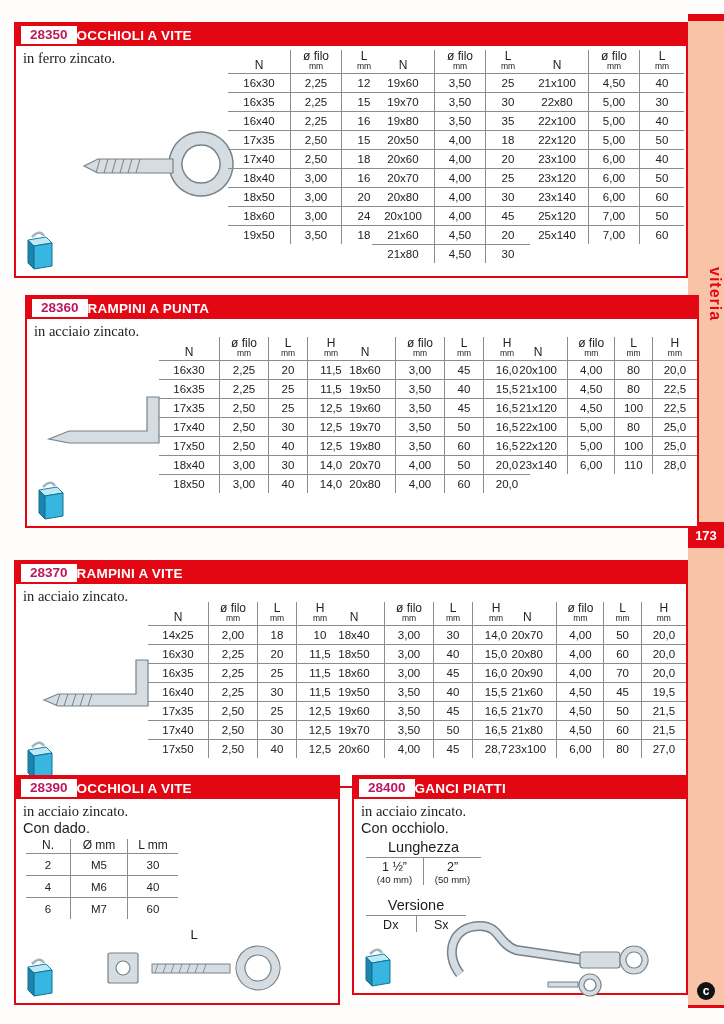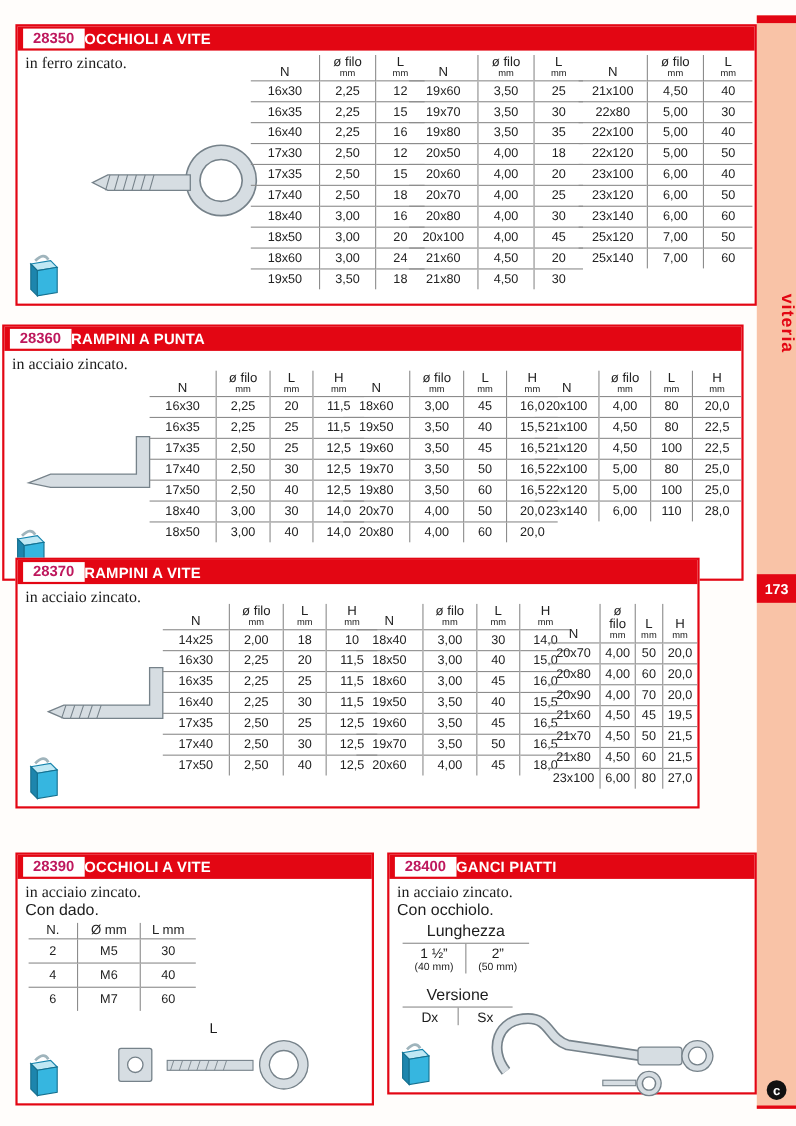--- a/index.html
+++ b/index.html
@@ -103,25 +103,20 @@
             <td>16x35</td>
             <td>2,25</td>
             <td>15</td>
           </tr>
           <tr>
             <td>16x40</td>
             <td>2,25</td>
             <td>16</td>
           </tr>
           <tr>
-            <td>17x30</td>
-            <td>2,50</td>
-            <td>12</td>
-          </tr>
-          <tr>
             <td>17x35</td>
             <td>2,50</td>
             <td>15</td>
           </tr>
           <tr>
             <td>17x40</td>
             <td>2,50</td>
             <td>18</td>
           </tr>
           <tr>
@@ -280,21 +275,21 @@
         </tbody>
       </table>
     <svg class="crate" viewBox="0 0 32 42">
       <path d="M8 9 q8 -8 12 -1" fill="none" stroke="#9fb4bc" stroke-width="2.5"></path>
       <polygon points="4,12 22,9 28,15 10,18" fill="#bfe8f4" stroke="#1584ad" stroke-width="1"></polygon>
       <polygon points="4,12 10,18 10,41 4,35" fill="#1d85ad" stroke="#15708f" stroke-width="1"></polygon>
       <polygon points="10,18 28,15 28,38 10,41" fill="#36b6e0" stroke="#15708f" stroke-width="1"></polygon>
     </svg>
   </section>
 
-  <section class="box" style="left:2px;top:295px;width:674px;height:233px">
+  <section class="box" style="left:25px;top:295px;width:674px;height:233px">
     <header class="bar">
       <span class="code">28360</span>
       <span class="title">RAMPINI A PUNTA</span>
     </header>
     <p class="tagline">in acciaio zincato.</p>
     <svg class="art" style="left:18px;top:92px" width="130" height="66" viewBox="0 0 130 66">
       <path fill="#d6dde2" stroke="#76828a" stroke-width="1.2" d="M4 50 L24 42 H102 V8 H114 V54 H24 Z"></path>
     </svg>
     <table class="spec cols4" style="left:132px;top:40px">
         <thead>
@@ -486,21 +481,21 @@
         </tbody>
       </table>
     <svg class="crate" viewBox="0 0 32 42">
       <path d="M8 9 q8 -8 12 -1" fill="none" stroke="#9fb4bc" stroke-width="2.5"></path>
       <polygon points="4,12 22,9 28,15 10,18" fill="#bfe8f4" stroke="#1584ad" stroke-width="1"></polygon>
       <polygon points="4,12 10,18 10,41 4,35" fill="#1d85ad" stroke="#15708f" stroke-width="1"></polygon>
       <polygon points="10,18 28,15 28,38 10,41" fill="#36b6e0" stroke="#15708f" stroke-width="1"></polygon>
     </svg>
   </section>
 
-  <section class="box" style="left:14px;top:507px;width:622px;height:228px">
+  <section class="box" style="left:14px;top:560px;width:674px;height:228px">
     <header class="bar">
       <span class="code">28370</span>
       <span class="title">RAMPINI A VITE</span>
     </header>
     <p class="tagline">in acciaio zincato.</p>
     <svg class="art" style="left:22px;top:90px" width="125" height="64" viewBox="0 0 125 64">
       <path fill="#d6dde2" stroke="#76828a" stroke-width="1.2" d="M6 48 L20 42 H98 V8 H110 V54 H20 Z"></path>
       <path stroke="#76828a" stroke-width="1" fill="none" d="M22 42 l-4 12 M30 42 l-4 12 M38 42 l-4 12 M46 42 l-4 12 M54 42 l-4 12"></path>
     </svg>
     <table class="spec cols4" style="left:132px;top:40px">
@@ -622,21 +617,21 @@
           <tr>
             <td>19x70</td>
             <td>3,50</td>
             <td>50</td>
             <td>16,5</td>
           </tr>
           <tr>
             <td>20x60</td>
             <td>4,00</td>
             <td>45</td>
-            <td>18,0</td>
+            <td>28,7</td>
           </tr>
         </tbody>
       </table>
     <table class="spec cols4" style="left:482px;top:40px">
         <thead>
           <tr>
             <th>
               <div class="h-top">N</div>
             </th>
             <th>

